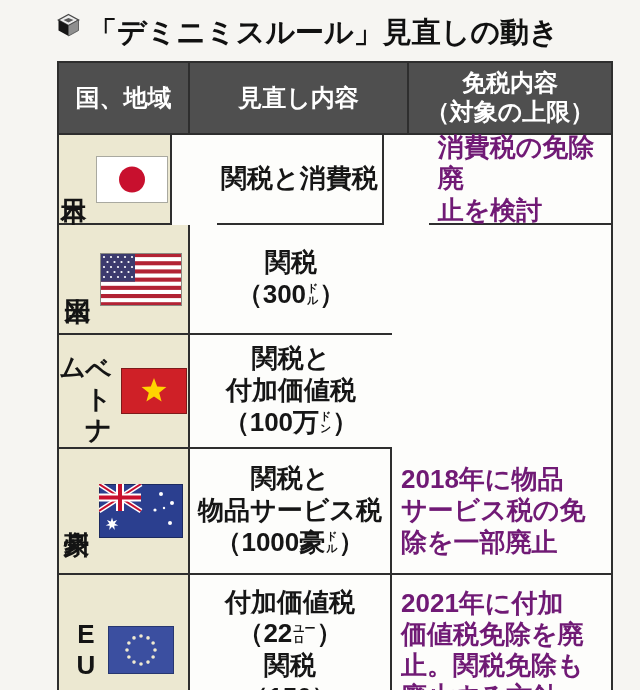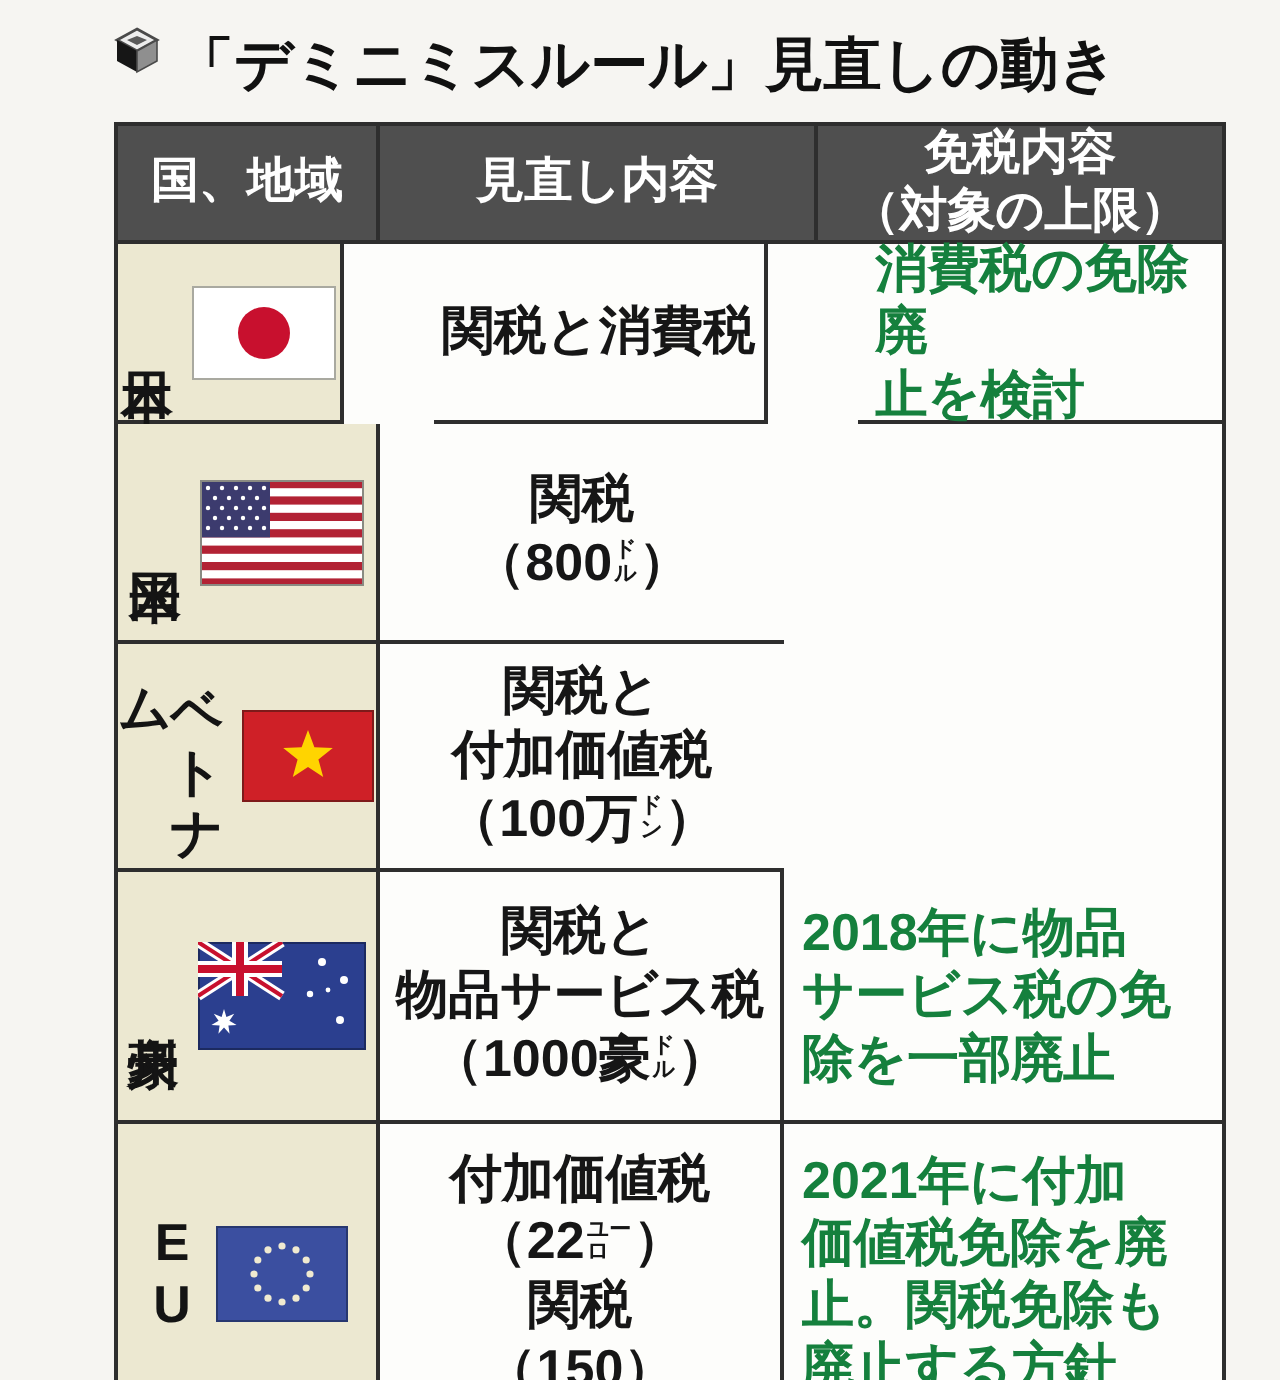--- a/index.html
+++ b/index.html
@@ -35,21 +35,21 @@
   }
   .cell:last-child{border-right:none;}
   .c1{width:131px;}
   .c2{width:202px;}
   .c3{width:219px;}
   .head .cell{
     background:var(--header_bg);color:var(--header_fg);
     font-size:24px;font-weight:700;text-align:center;
     line-height:1.2;white-space:pre-line;
   }
-  .head{height:59px;}
+  .head{height:72px;}
   .r1{height:90px;gap:45px;} .r2{height:110px;} .r3{height:114px;} .r4{height:126px;} .r5{height:152px;}
   .country-cell{
     background:var(--label_bg);
     gap:9px;padding:4px 2px;
   }
   .vtext{
     writing-mode:vertical-rl;text-orientation:upright;
     font-size:26px;font-weight:700;letter-spacing:1px;line-height:1;
     color:#141414;
   }
@@ -60,21 +60,21 @@
     color:#161616;padding:4px 2px;
   }
   .exline{display:flex;align-items:center;justify-content:center;white-space:nowrap;}
   .unit{
     display:inline-flex;flex-direction:column;align-items:flex-start;
     font-size:11px;font-weight:700;line-height:1.05;margin:0 1px;
   }
   .rev-cell{
     background:var(--cell_bg);
     font-size:26px;font-weight:600;line-height:1.2;
-    color:#15803d;padding:4px 6px 4px 9px;
+    color:#701a75;padding:4px 6px 4px 9px;
     justify-content:flex-start;text-align:left;
     white-space:pre-line;
   }
 </style>
 </head>
 <body>
 
 <div class="title-row">
   <svg class="cube" width="25" height="24" viewBox="0 0 24 24">
     <polygon points="12,1.5 22,7 12,12.5 2,7" fill="#ededed" stroke="#4a4a4a" stroke-width="1.4"></polygon>
@@ -148,21 +148,21 @@
             <circle cx="18" cy="24" r="1.1"></circle>
             <circle cx="25" cy="24" r="1.1"></circle>
             <circle cx="32" cy="24" r="1.1"></circle>
         </g>
         <rect x="0.5" y="0.5" width="81" height="52" fill="none" stroke="#8a8a82" stroke-width="1"></rect>
       </svg>
     </div>
     <div class="cell c2 ex-cell">
       <div class="exline">関税</div>
       <div class="exline">
-        <span>（800</span>
+        <span>（300</span>
         <span class="unit">
           <span>ド</span>
           <span>ル</span>
         </span>
         <span>）</span>
       </div>
     </div>
   </div>
 
   <div class="tr r3">

